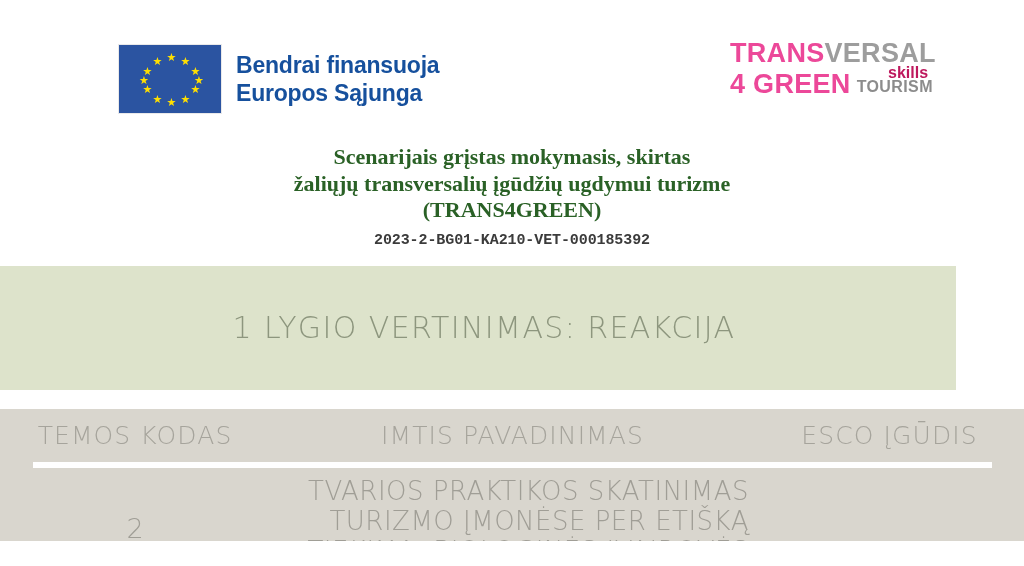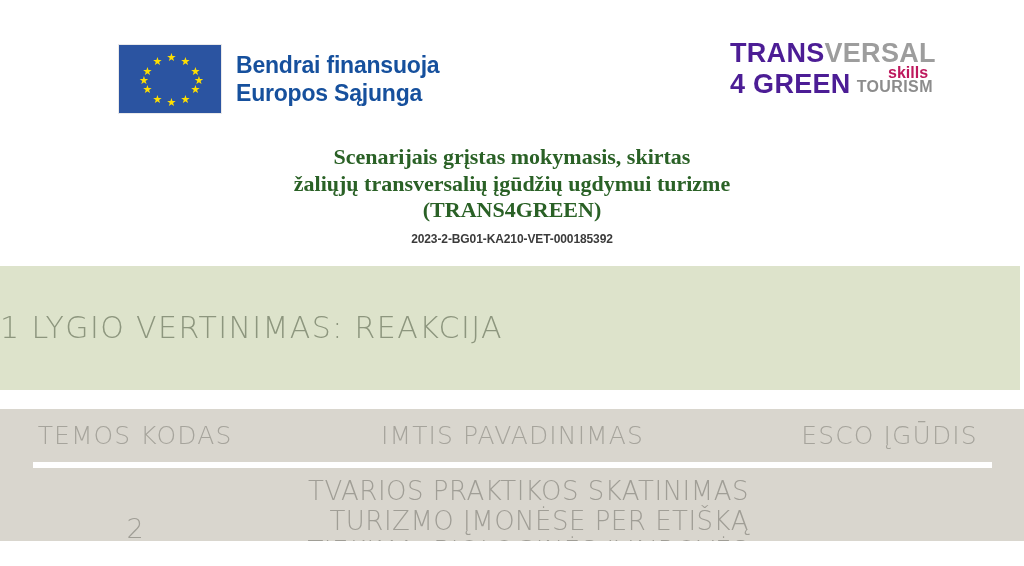--- a/index.html
+++ b/index.html
@@ -85,21 +85,21 @@
     white-space: nowrap;
   }
   .t4g-line2 {
     font-family: "Liberation Sans", sans-serif;
     font-weight: bold;
     font-size: 27px;
     line-height: 32px;
     letter-spacing: 0.3px;
     white-space: nowrap;
   }
-  .t4g-green { color: #4c1d95; }
+  .t4g-green { color: #ec4899; }
   .t4g-gray  { color: #9d9d9d; }
   .t4g-skills {
     position: absolute;
     left: 158px;
     top: 26px;
     color: #be185d;
     font-family: "Liberation Sans", sans-serif;
     font-weight: bold;
     font-size: 16px;
     line-height: 17px;
@@ -128,38 +128,39 @@
     font-size: 22px;
     line-height: 26.5px;
   }
   .project-code {
     position: absolute;
     top: 232px;
     left: 0;
     width: 1024px;
     text-align: center;
     color: #3b3b3b;
-    font-family: Liberation Sans, sans-serif;
-    font-weight: bold;
-    font-size: 12px;
+    font-family: Liberation Mono, monospace;
+    font-weight: bold;
+    font-size: 15px;
     letter-spacing: -0.1px;
   }
 
   
   .green-banner {
     position: absolute;
     top: 266px;
     left: 0;
-    width: 1020px;
+    width: 944px;
     height: 124px;
     background: #dde3cb;
     display: flex;
     flex-direction: column;
-    align-items: flex-start;
+    align-items: center;
     justify-content: center;
+    padding-left: 12px;
   }
   .green-banner-line {
     color: #8d967e;
     font-family: "DejaVu Sans", sans-serif;
     font-weight: 300;
     font-size: 30px;
     line-height: 52px;
     letter-spacing: 1.4px;
     white-space: nowrap;
     text-align: center;

